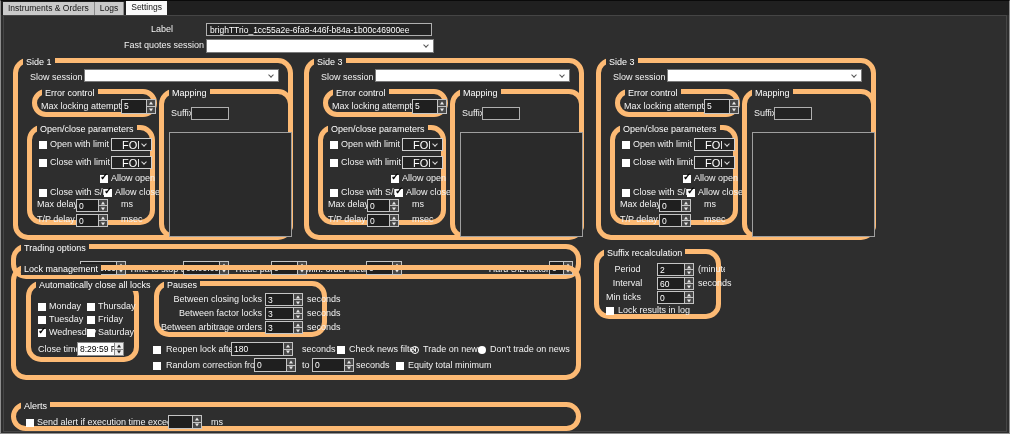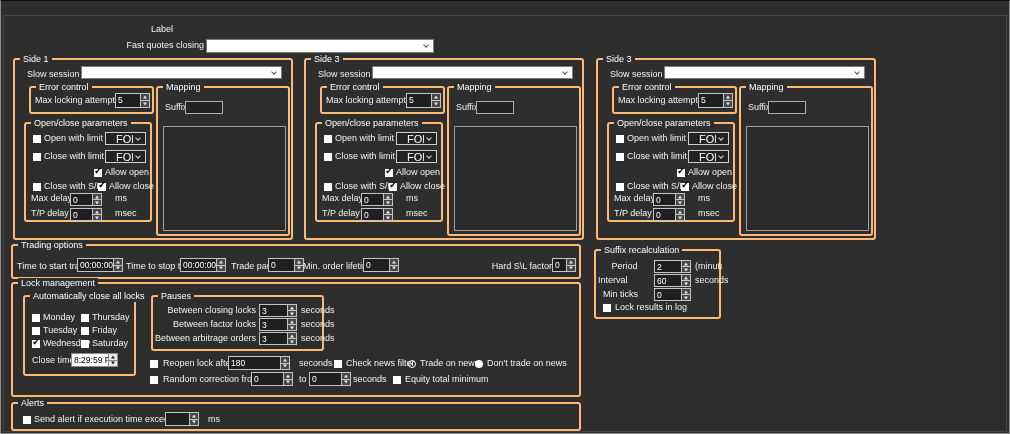--- a/index.html
+++ b/index.html
@@ -10,21 +10,21 @@
     font-family:"Liberation Sans",sans-serif;color:#f2f2f2;
   }
   
   .tabbar{position:absolute;top:0;left:0;right:0;height:14px;background:#202020;display:flex;align-items:flex-end;}
   .tab{height:13px;background:#c9c9c9;color:#141414;font-size:8.5px;line-height:13px;padding:0 5px;border-right:1px solid #8a8a8a;white-space:nowrap;}
   .tab:first-child{margin-left:2px;}
   .tab.active{height:14px;background:#fafafa;margin-left:2px;border-right:none;}
   .page-outline{position:absolute;left:2px;top:14px;right:2px;bottom:1px;border:1px solid #454545;pointer-events:none;}
   
   .lbl{position:absolute;font-size:9px;line-height:13px;white-space:nowrap;color:#f2f2f2;}
-  .group{position:absolute;border:2px solid #fdba74;border-radius:3px;}
+  .group{position:absolute;border:5px solid #fdba74;border-radius:15px;}
   .gtitle{position:absolute;top:-6px;left:5px;background:#2e2e2e;padding:0 3px;font-size:9px;line-height:11px;color:#fff;white-space:nowrap;}
   .textbox{position:absolute;border:1px solid #b0b0b0;background:#232323;font-size:8.5px;line-height:10px;color:#fff;padding:1px 3px;white-space:nowrap;overflow:hidden;}
   .listbox{position:absolute;border:1px solid #9f9f9f;background:#2a2a2a;}
   .combo{position:absolute;border:1px solid #cfcfcf;background:#232323;}
   .combo .cval{position:absolute;left:10px;top:1px;right:12px;font-size:11px;line-height:10px;color:#fff;white-space:nowrap;overflow:hidden;}
   .combo .chev{position:absolute;right:5px;top:3px;width:4px;height:4px;border-right:1px solid #ddd;border-bottom:1px solid #ddd;transform:rotate(45deg);}
   .combo.light{background:#fff;border-color:#7a7a7a;}
   .combo.light .cval{color:#000;}
   .combo.light .chev{border-color:#555;}
   .spin{position:absolute;display:flex;border:1px solid #c4c4c4;background:#1f1f1f;}
@@ -52,25 +52,31 @@
   .side{top:57px;width:280px;height:182px;}
   .side-0{left:12px;}
   .side-1{left:303px;}
   .side-2{left:595px;}
 </style>
 </head>
 <body>
 
 <div class="window">
 
+  <div class="tabbar">
+    <span class="tab">Instruments &amp; Orders</span>
+    <span class="tab">Logs</span>
+    <span class="tab active">Settings</span>
+  </div>
   <div class="page-outline"></div>
 
   <span class="lbl" style="left:150px;top:22px;width:49px;text-align:left">Label</span>
-
-  <span class="lbl" style="left:106px;top:38px;width:97px;text-align:right">Fast quotes closing</span>
+  <span class="textbox" style="left:205px;top:22px;width:226px;height:13px">brighTTrio_1cc55a2e-6fa8-446f-b84a-1b00c46900ee</span>
+
+  <span class="lbl" style="left:106px;top:38px;width:97px;text-align:right">Fast quotes session</span>
   <span class="combo light" style="left:205px;top:38px;width:228px;height:14px">
     <span class="cval"></span>
     <span class="chev"></span>
   </span>
 
   <div id="sides-host">
   <section class="group side side-0">
     <span class="gtitle">Side 1</span>
 
     <span class="lbl" style="left:12px;top:8px">Slow session 1</span>
@@ -344,42 +350,42 @@
     <span class="gtitle">Suffix recalculation</span>
     <span class="lbl" style="left:2px;top:9px;width:53px;text-align:center">Period</span>
     <span class="spin" style="left:58px;top:9px;width:37px;height:13px">
       <span class="val">2</span>
       <span class="btns">
           <span class="b up"></span>
           <span class="b dn"></span>
         </span>
     </span>
     <span class="lbl" style="left:99px;top:9px;width:27px;overflow:hidden">(minutes</span>
-    <span class="lbl" style="left:2px;top:23px;width:53px;text-align:left">Interval</span>
+    <span class="lbl" style="left:2px;top:23px;width:53px;text-align:center">Interval</span>
     <span class="spin" style="left:58px;top:23px;width:37px;height:13px">
       <span class="val">60</span>
       <span class="btns">
           <span class="b up"></span>
           <span class="b dn"></span>
         </span>
     </span>
     <span class="lbl" style="left:99px;top:23px">seconds</span>
     <span class="lbl" style="left:7px;top:37px">Min ticks</span>
     <span class="spin" style="left:58px;top:37px;width:37px;height:13px">
       <span class="val">0</span>
       <span class="btns">
           <span class="b up"></span>
           <span class="b dn"></span>
         </span>
     </span>
     <span class="cb" style="left:7px;top:53px"></span>
     <span class="lbl" style="left:19px;top:50px">Lock results in log</span>
   </div>
 
-  <div class="group" style="left:10px;top:281px;width:570px;height:115px">
+  <div class="group" style="left:10px;top:264px;width:570px;height:115px">
     <span class="gtitle">Lock management</span>
 
     <div class="group" style="left:10px;top:11px;width:113px;height:81px">
       <span class="gtitle">Automatically close all locks</span>
       <span class="cb" style="left:7px;top:17px"></span>
       <span class="lbl" style="left:18px;top:14px">Monday</span>
       <span class="cb" style="left:56px;top:17px"></span>
       <span class="lbl" style="left:67px;top:14px">Thursday</span>
       <span class="cb" style="left:7px;top:30px"></span>
       <span class="lbl" style="left:18px;top:27px">Tuesday</span>

